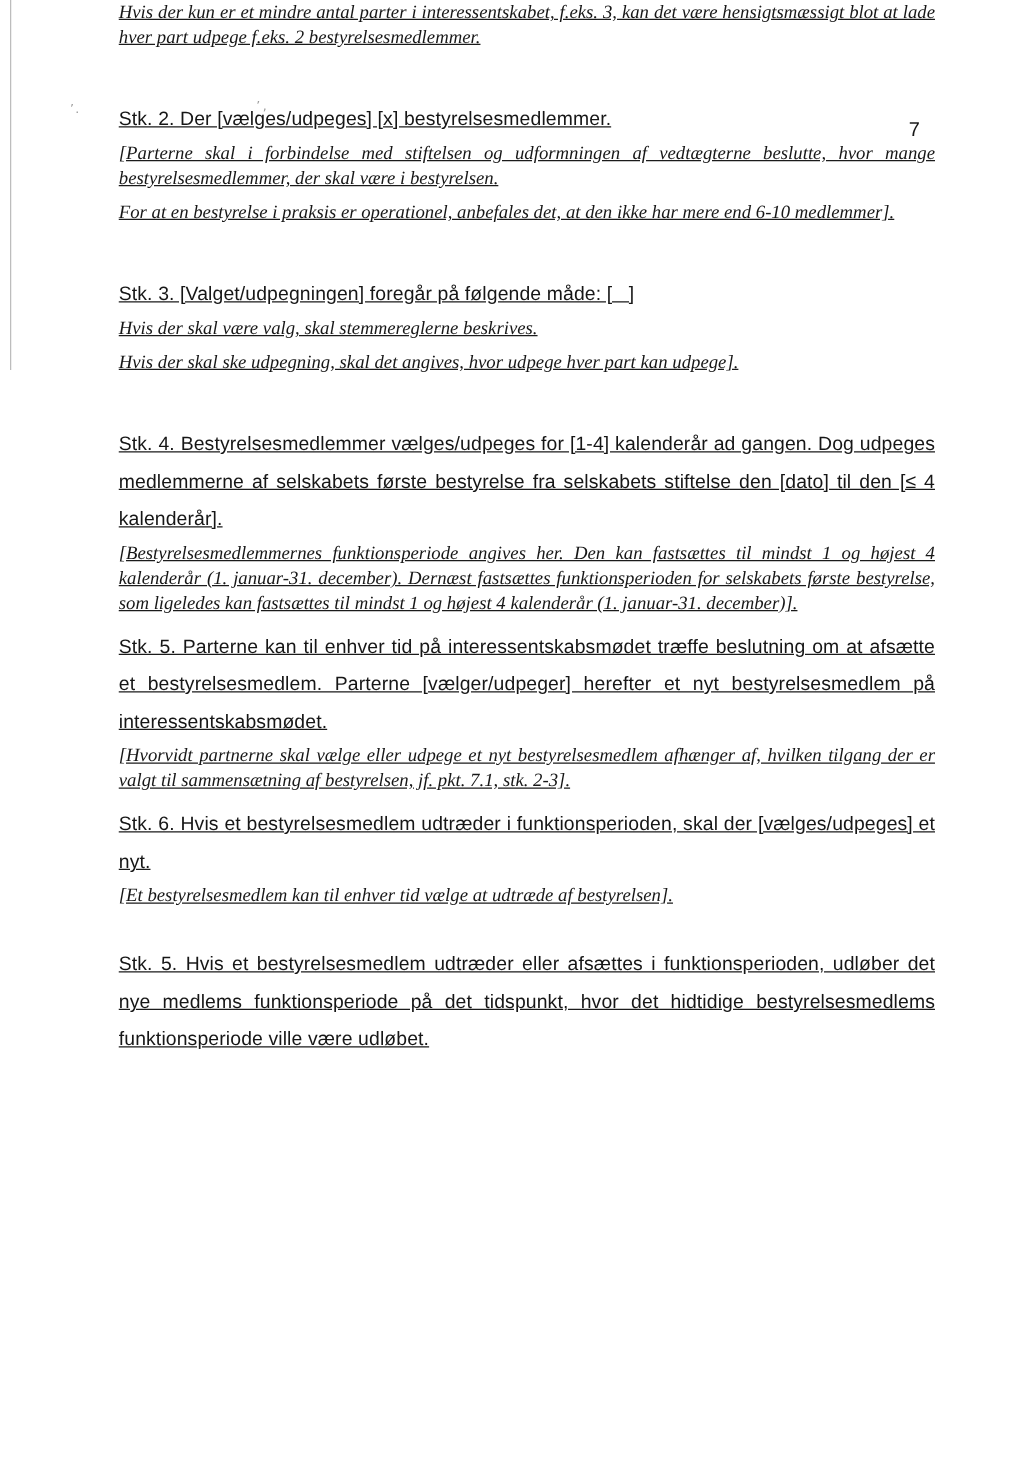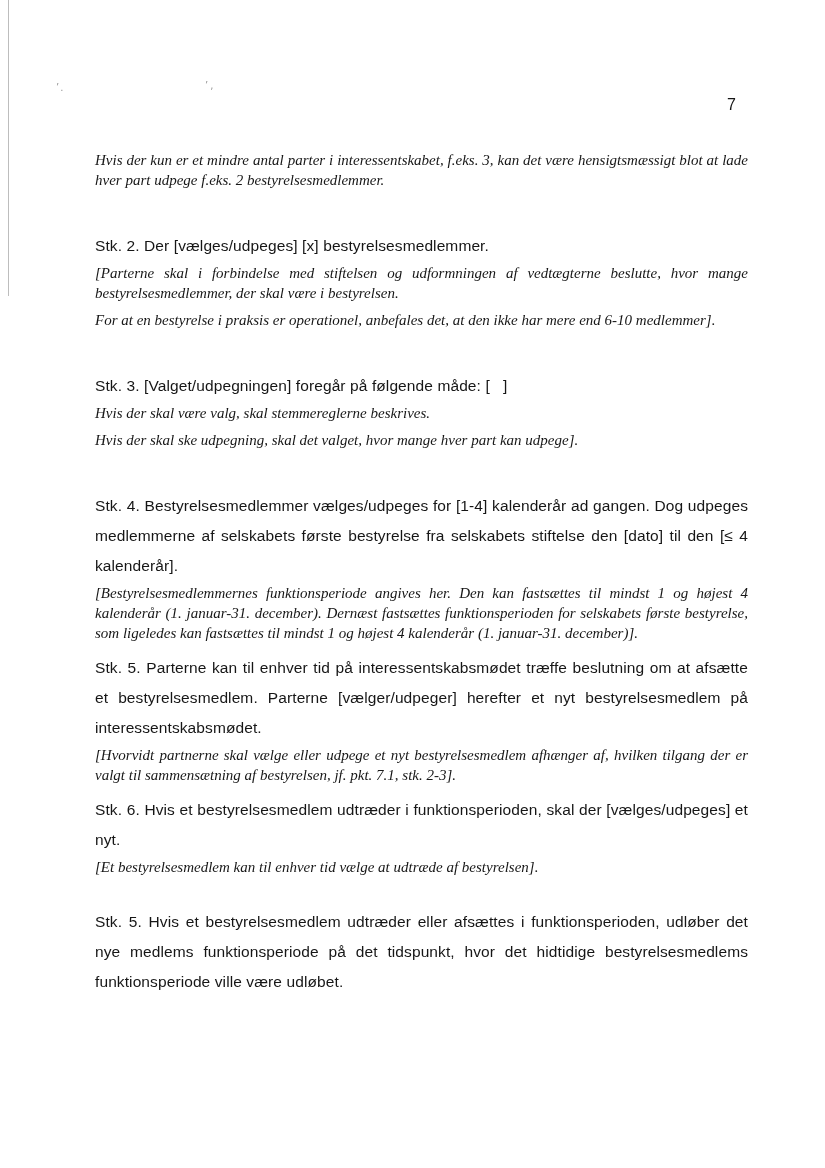--- a/index.html
+++ b/index.html
@@ -32,22 +32,22 @@
     width: 40px;
     text-align: right;
     font: 16px "Liberation Sans", sans-serif;
     color: #161616;
   }
   .content {
     position: absolute;
     left: 95px;
     top: 0;
     width: 653px;
-    padding-top: 150px;
     box-sizing: content-box;
+    text-decoration: underline;
   }
   .comment {
     font: italic 15px/20px "Liberation Serif", serif;
     text-align: justify;
     margin: 0 0 7px 0;
     color: #171717;
   }
   .provision {
     font: 15.5px/30px "Liberation Sans", sans-serif;
     letter-spacing: 0.1px;
@@ -71,21 +71,21 @@
 
   <main class="content">
     <p class="comment">Hvis der kun er et mindre antal parter i interessentskabet, f.eks. 3, kan det være hensigtsmæssigt blot at lade hver part udpege f.eks. 2 bestyrelsesmedlemmer.</p>
 
     <p class="provision mt-md">Stk. 2. Der [vælges/udpeges] [x] bestyrelsesmedlemmer.</p>
     <p class="comment">[Parterne skal i forbindelse med stiftelsen og udformningen af vedtægterne beslutte, hvor mange bestyrelsesmedlemmer, der skal være i bestyrelsen.</p>
     <p class="comment">For at en bestyrelse i praksis er operationel, anbefales det, at den ikke har mere end 6-10 medlemmer].</p>
 
     <p class="provision mt-md">Stk. 3. [Valget/udpegningen] foregår på følgende måde: [&nbsp;&nbsp;&nbsp;]</p>
     <p class="comment">Hvis der skal være valg, skal stemmereglerne beskrives.</p>
-    <p class="comment">Hvis der skal ske udpegning, skal det valget, hvor mange hver part kan udpege].</p>
+    <p class="comment">Hvis der skal ske udpegning, skal det angives, hvor udpege hver part kan udpege].</p>
 
     <p class="provision mt-md">Stk. 4. Bestyrelsesmedlemmer vælges/udpeges for [1-4] kalenderår ad gangen. Dog udpeges medlemmerne af selskabets første bestyrelse fra selskabets stiftelse den [dato] til den [≤ 4 kalenderår].</p>
     <p class="comment">[Bestyrelsesmedlemmernes funktionsperiode angives her. Den kan fastsættes til mindst 1 og højest 4 kalenderår (1. januar-31. december). Dernæst fastsættes funktionsperioden for selskabets første bestyrelse, som ligeledes kan fastsættes til mindst 1 og højest 4 kalenderår (1. januar-31. december)].</p>
 
     <p class="provision">Stk. 5. Parterne kan til enhver tid på interessentskabsmødet træffe beslutning om at afsætte et bestyrelsesmedlem. Parterne [vælger/udpeger] herefter et nyt bestyrelsesmedlem på interessentskabsmødet.</p>
     <p class="comment">[Hvorvidt partnerne skal vælge eller udpege et nyt bestyrelsesmedlem afhænger af, hvilken tilgang der er valgt til sammensætning af bestyrelsen, jf. pkt. 7.1, stk. 2-3].</p>
 
     <p class="provision">Stk. 6. Hvis et bestyrelsesmedlem udtræder i funktionsperioden, skal der [vælges/udpeges] et nyt.</p>
     <p class="comment">[Et bestyrelsesmedlem kan til enhver tid vælge at udtræde af bestyrelsen].</p>
 

